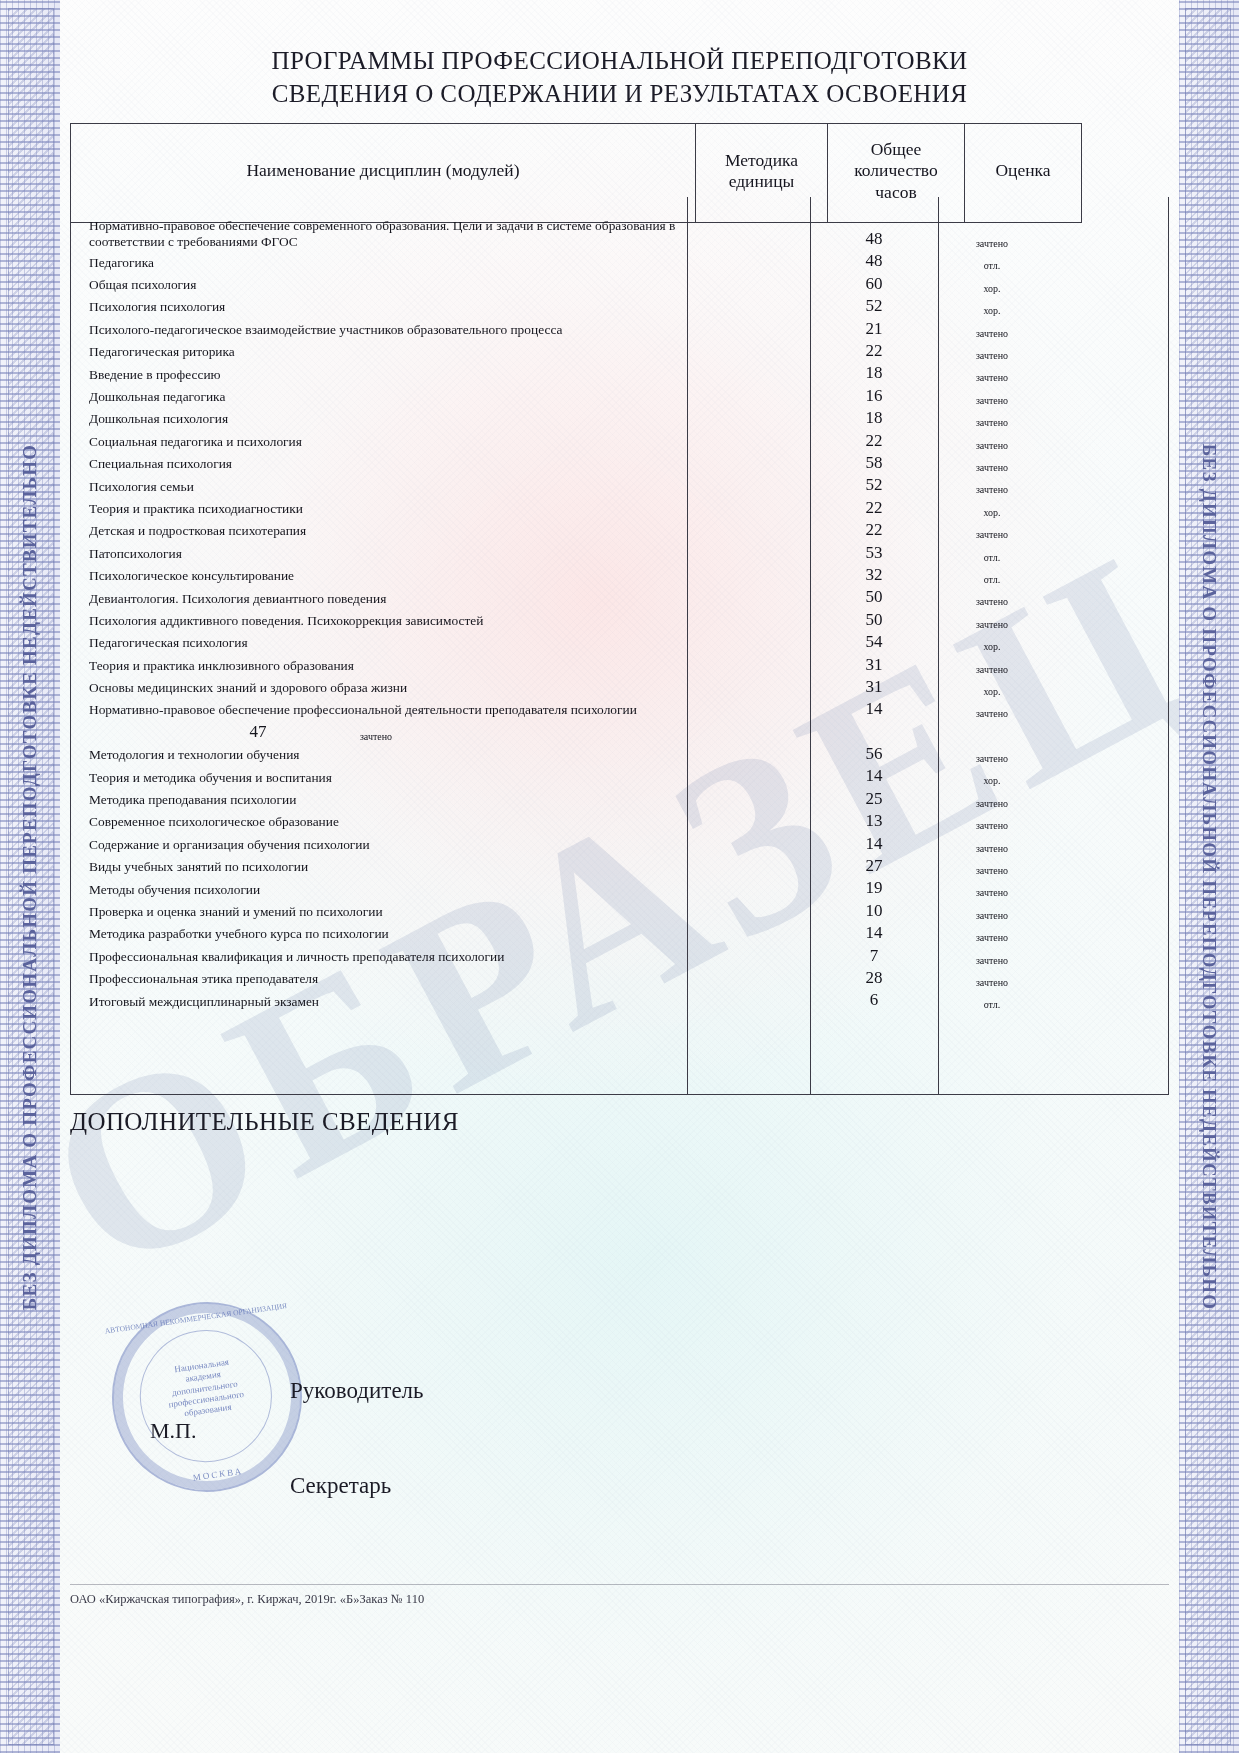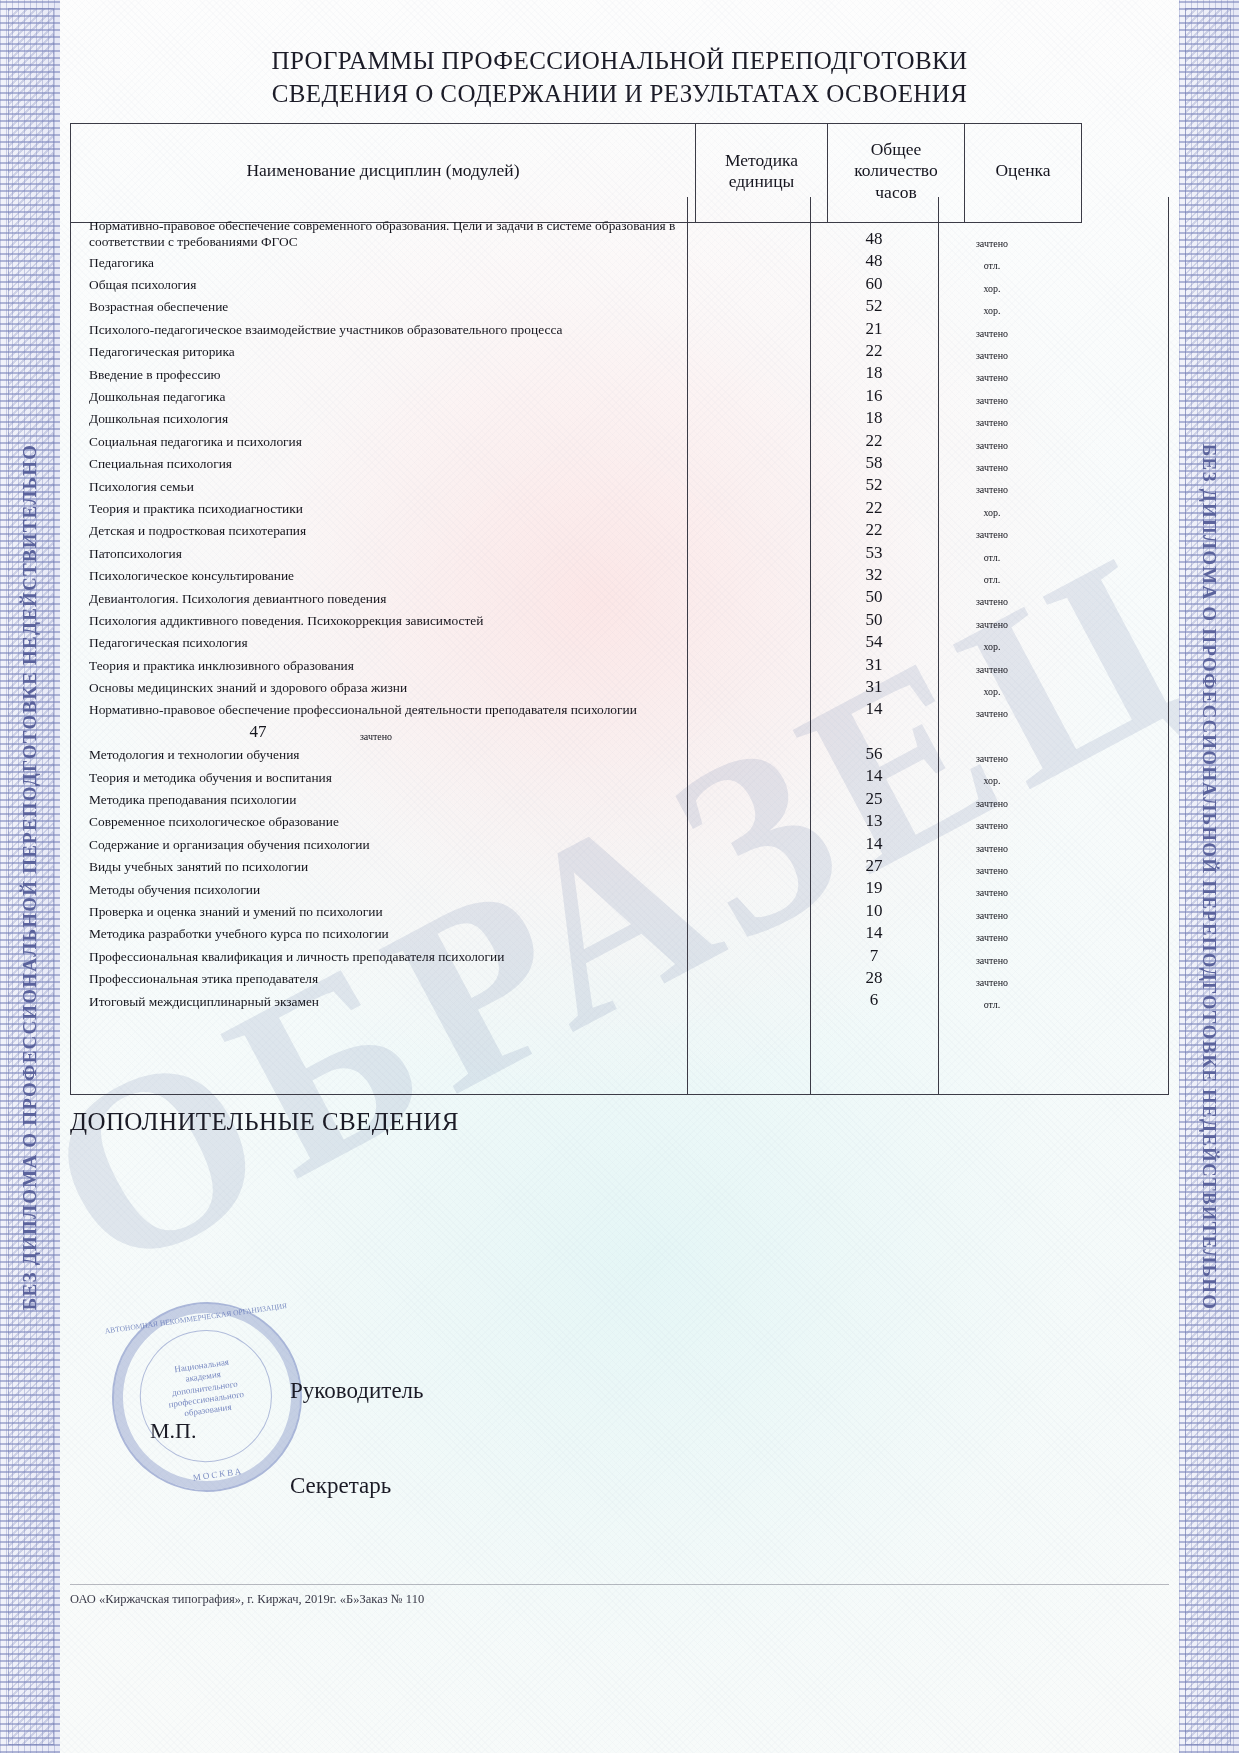--- a/index.html
+++ b/index.html
@@ -356,21 +356,21 @@
             <div class="hours">48</div>
             <div class="mark">отл.</div>
           </div>
           <div class="row">
             <div class="name">Общая психология</div>
             <div class="units"></div>
             <div class="hours">60</div>
             <div class="mark">хор.</div>
           </div>
           <div class="row">
-            <div class="name">Возрастная обеспечение</div>
+            <div class="name">Психология психология</div>
             <div class="units"></div>
             <div class="hours">52</div>
             <div class="mark">хор.</div>
           </div>
           <div class="row">
             <div class="name">Психолого-педагогическое взаимодействие участников образовательного процесса</div>
             <div class="units"></div>
             <div class="hours">21</div>
             <div class="mark">зачтено</div>
           </div>

